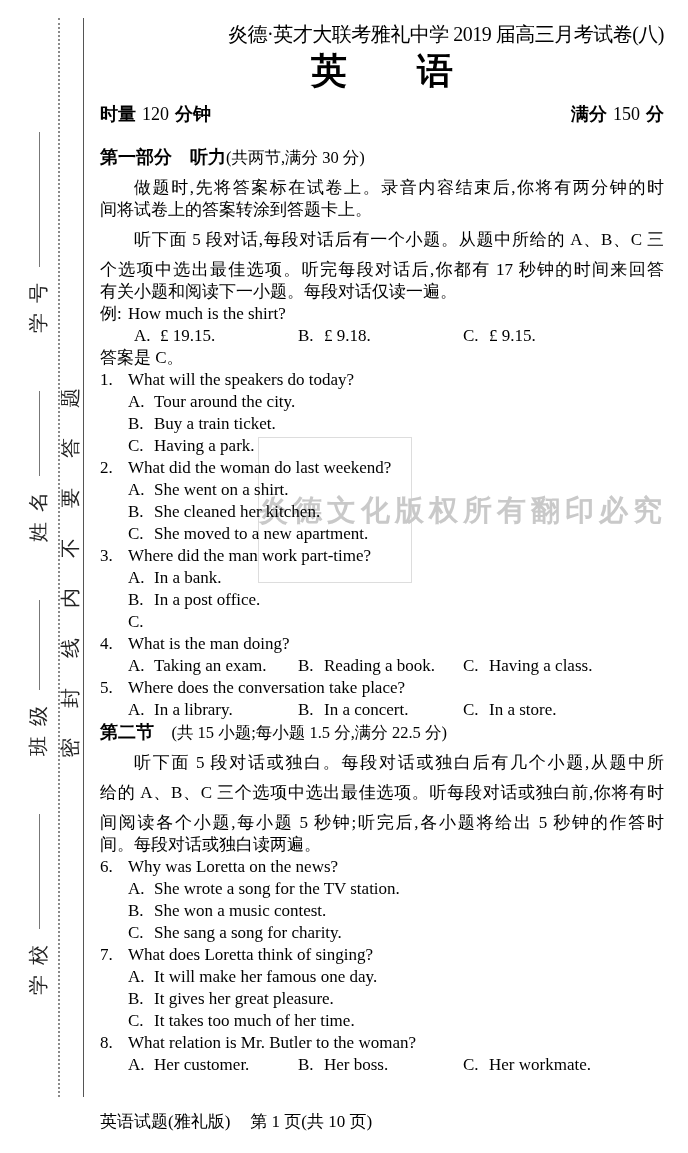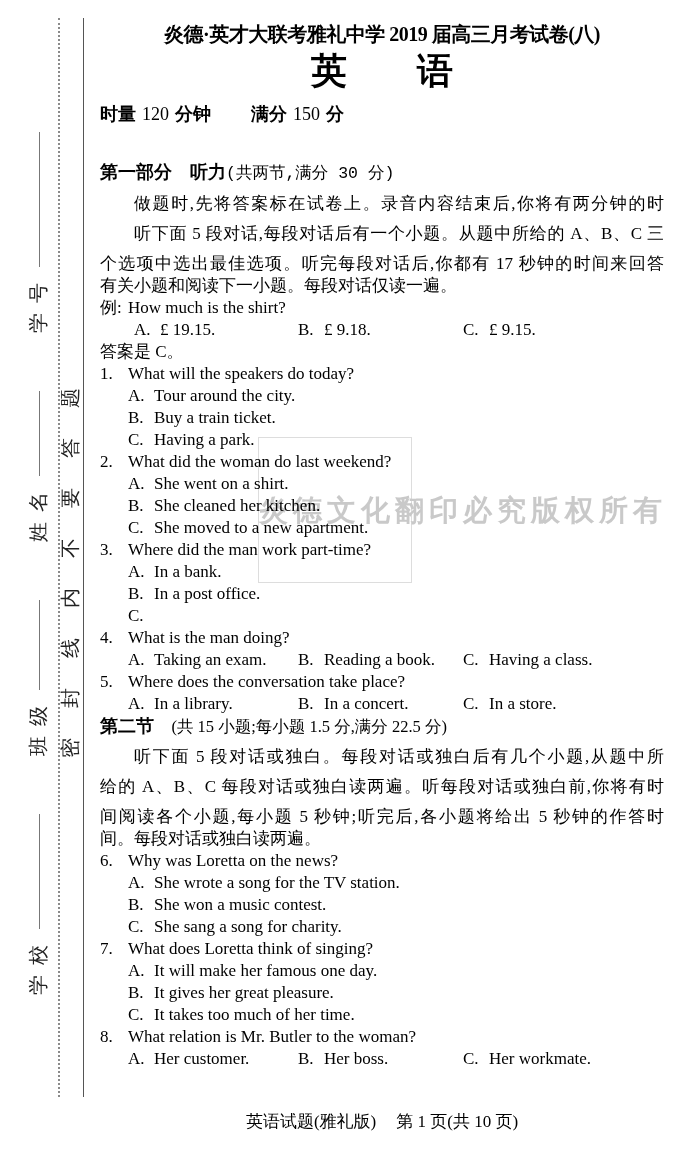--- a/index.html
+++ b/index.html
@@ -28,50 +28,50 @@
   
   .watermark{
     position:absolute;left:258px;top:437px;width:154px;height:146px;
     border:1px solid #ddd;display:flex;flex-direction:row;
     justify-content:space-between;align-items:center;padding:18px 0;
     box-sizing:border-box;z-index:0;
   }
   .wm-line{color:#c9c9c9;font-size:29px;font-weight:bold;letter-spacing:5px;line-height:40px;white-space:nowrap;}
   
   .content{position:absolute;left:100px;top:20px;width:564px;z-index:1;}
-  .title{text-align:center;font-size:20px;font-weight:bold;line-height:28px;letter-spacing:-0.5px;white-space:nowrap;}
+  .title{text-align:right;font-size:20px;font-weight:normal;line-height:28px;letter-spacing:-0.5px;white-space:nowrap;}
   .subject{display:flex;justify-content:center;gap:70px;font-size:36px;font-weight:bold;line-height:46px;}
-  .meta{display:flex;justify-content:flex-start;gap:40px;font-size:18px;line-height:24px;margin-top:8px;}
+  .meta{display:flex;justify-content:space-between;font-size:18px;line-height:24px;margin-top:8px;}
   .meta .grp{display:flex;gap:6px;}
   .hei{font-weight:bold;}
   .kai{font-weight:normal;font-size:16.5px;}
   .line{font-size:17px;line-height:22px;}
   .h-line{font-size:17.5px;line-height:22px;}
   .h-line .hei{font-size:18px;}
-  .p1h{margin-top:36px;font-family:Liberation Mono, monospace;}
+  .p1h{margin-top:20px;}
   .jl{text-align:justify;text-align-last:justify;margin-top:8px;}
   .ind{text-indent:34px;}
   .qstem{display:flex;}
   .qnum{width:28px;flex:none;}
   .opt{display:flex;padding-left:28px;}
   .optk{width:26px;flex:none;}
   .optrow{display:flex;padding-left:28px;}
   .optrow .opt{padding-left:0;}
   .optrow .c1{width:170px;flex:none;display:flex;}
   .optrow .c2{width:165px;flex:none;display:flex;}
   .optrow .c3{flex:none;display:flex;}
   .exrow{padding-left:34px;}
   .exrow .c1{width:164px;}
   .exrow .c2{width:165px;}
   .exstem{display:flex;}
   .exlabel{width:28px;flex:none;}
   
   .footer{
     position:absolute;left:100px;top:1110px;width:564px;z-index:1;
-    display:flex;justify-content:center;gap:20px;font-size:17px;line-height:24px;
+    display:flex;gap:20px;font-size:17px;line-height:24px;
   }
 </style>
 </head>
 <body>
 
 <div class="seal-dotted"></div>
 <div class="seal-solid"></div>
 
 <div class="margin-fields">
   <span class="mf-label">学校</span>
@@ -81,22 +81,22 @@
   <span class="mf-label">姓名</span>
     <span class="mf-blank bw3"></span>
   <span class="mf-label">学号</span>
     <span class="mf-blank bw4 last"></span>
 </div>
 
 <div class="seal-text">密封线内不要答题</div>
 
 <div class="watermark">
   <div class="wm-line">炎德文化</div>
+  <div class="wm-line">版权所有</div>
   <div class="wm-line">翻印必究</div>
-  <div class="wm-line">版权所有</div>
 </div>
 
 <div class="content">
   <div class="title">炎德·英才大联考雅礼中学 2019 届高三月考试卷(八)</div>
   <div class="subject">
     <span>英</span>
     <span>语</span>
   </div>
   <div class="meta">
     <span class="grp">
@@ -108,20 +108,21 @@
       <span class="hei">满分</span>
       <span>150</span>
       <span class="hei">分</span>
     </span>
   </div>
 
   <div class="h-line p1h">
     <span class="hei">第一部分　听力</span><span class="kai">(共两节,满分 30 分)</span>
   </div>
   <div class="line jl ind">做题时,先将答案标在试卷上。录音内容结束后,你将有两分钟的时</div>
+  <div class="line">间将试卷上的答案转涂到答题卡上。</div>
 
   <div class="line jl ind">听下面 5 段对话,每段对话后有一个小题。从题中所给的 A、B、C 三</div>
   <div class="line jl">个选项中选出最佳选项。听完每段对话后,你都有 17 秒钟的时间来回答</div>
   <div class="line">有关小题和阅读下一小题。每段对话仅读一遍。</div>
 
   <div class="line exstem">
     <span class="exlabel">例:</span>
     <span>How much is the shirt?</span>
   </div>
   <div class="line optrow exrow">
@@ -235,21 +236,21 @@
           <span class="optk">C.</span>
           <span>In a store.</span>
         </span>
     </div>
   </div>
 
   <div class="h-line">
     <span class="hei">第二节</span>　<span class="kai">(共 15 小题;每小题 1.5 分,满分 22.5 分)</span>
   </div>
   <div class="line jl ind">听下面 5 段对话或独白。每段对话或独白后有几个小题,从题中所</div>
-  <div class="line jl">给的 A、B、C 每段对话或独白读两遍。听每段对话或独白前,你将有时</div>
+  <div class="line jl">给的 A、B、C 三个选项中选出最佳选项。听每段对话或独白前,你将有时</div>
   <div class="line jl">间阅读各个小题,每小题 5 秒钟;听完后,各小题将给出 5 秒钟的作答时</div>
   <div class="line">间。每段对话或独白读两遍。</div>
 
   <div>
     <div class="line qstem">
         <span class="qnum">6.</span>
         <span>Why was Loretta on the news?</span>
       </div>
     <div class="line opt">
         <span class="optk">A.</span>

